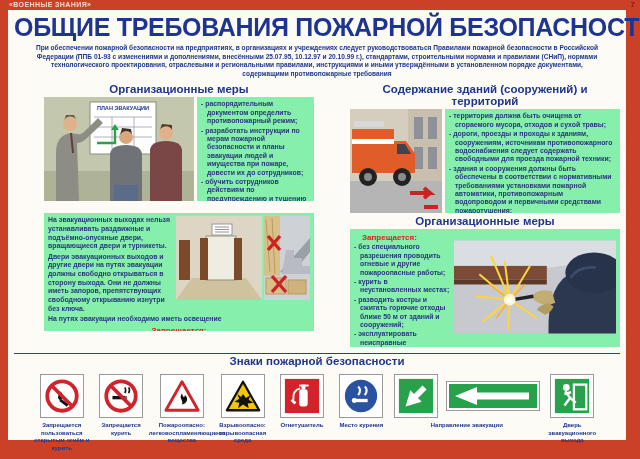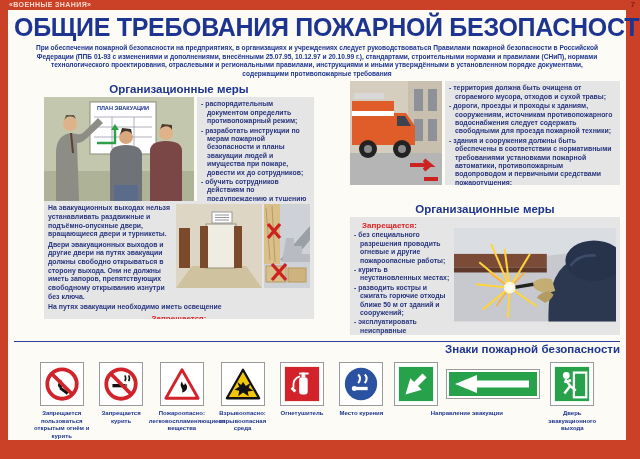--- a/index.html
+++ b/index.html
@@ -7,33 +7,33 @@
   .poster{position:relative;width:640px;height:459px;background:#cb4127;}
   .masthead{position:absolute;top:1px;left:9px;color:#f6d9cf;font-size:7px;font-weight:bold;letter-spacing:.4px;}
   .pagenum{position:absolute;top:0;right:5px;color:#7e1e0f;font-size:8px;font-weight:bold;}
   .panel{position:absolute;left:8px;top:10px;width:618px;height:430px;background:#fcfbf5;padding:2px 6px;box-sizing:border-box;}
   .title{margin:1px 0 2px 0;text-align:center;color:#1d3590;font-size:25px;font-weight:800;letter-spacing:-.3px;white-space:nowrap;}
   .subtitle{margin:0 auto 3px auto;width:94%;text-align:center;color:#1d3590;font-size:6.6px;font-weight:bold;line-height:1.3;}
   .cols{display:flex;gap:6px;}
   .col{width:300px;box-sizing:border-box;padding-left:30px;}
   h2.sec{margin:2px 0 2px 0;text-align:center;color:#1d3590;font-size:11.5px;font-weight:bold;}
   .rowflex{display:flex;gap:3px;height:104px;overflow:hidden;}
-  .beige{background:#e5e5e5;}
+  .beige{background:#86efac;}
   ul.req{list-style:none;margin:0;padding:3px 4px;color:#27357f;font-size:6.9px;font-weight:bold;line-height:1.22;}
   ul.req li{padding-left:6px;text-indent:-6px;margin-bottom:1px;}
   ul.req li::before{content:"- ";}
   .blk2{height:118px;overflow:hidden;box-sizing:border-box;padding:3px 4px;}
   .blk2 p{margin:0 0 2px 0;color:#27357f;font-size:6.9px;font-weight:bold;line-height:1.25;}
   .prohibit{margin:1px 0;text-align:center;color:#e01f1f;font-size:8px;font-weight:bold;}
   .floatimg{float:right;margin:0 0 2px 4px;}
   .r2flex{display:flex;gap:4px;height:118px;overflow:hidden;box-sizing:border-box;padding:3px 4px;}
   .r2left{width:96px;flex:0 0 auto;}
   .r2left .prohibit{text-align:left;padding-left:8px;}
   .signs-hr{border:0;border-top:1.6px solid #2b3f9e;margin:6px 0 1px 0;}
-  h2.signs-title{margin:0 0 4px 0;text-align:right;color:#1d3590;font-size:11.5px;font-weight:bold;}
+  h2.signs-title{margin:0 0 4px 0;text-align:center;color:#1d3590;font-size:11.5px;font-weight:bold;}
   .signs-row{display:flex;justify-content:space-between;align-items:flex-start;padding:2px 18px 0 18px;}
   .sign-group{display:flex;flex-direction:column;align-items:center;width:62px;}
   .sign-group.wide{width:158px;}
   .tiles{display:flex;gap:8px;align-items:center;height:46px;}
   .tile{width:44px;height:44px;background:#fff;border:1px solid #9a9a9a;display:flex;align-items:center;justify-content:center;box-sizing:border-box;}
   .tile.long{width:94px;height:30px;}
   .caption{margin-top:3px;text-align:center;color:#1d3590;font-size:6px;font-weight:bold;line-height:1.25;max-width:66px;}
   svg{display:block;}
 </style>
 </head>
@@ -80,20 +80,21 @@
               <li>разработать инструкции по мерам пожарной безопасности и планы эвакуации людей и имущества при пожаре, довести их до сотрудников;</li>
               <li>обучить сотрудников действиям по предупреждению и тушению пожаров;</li>
               <li>создать пожарно-техническую комиссию и добровольную пожарную дружину (ДПД);</li>
 
             </ul>
           </div>
         </div>
       </div>
 
       <div class="col">
+        <h2 class="sec">Содержание зданий (сооружений) и территорий</h2>
         <div class="rowflex">
           <svg width="92" height="104" viewBox="0 0 92 104">
             <rect width="92" height="104" fill="#d5cdbd"></rect>
             <rect x="58" y="0" width="34" height="74" fill="#c9bfae"></rect>
             <rect x="64" y="8" width="9" height="22" fill="#8e9298"></rect>
             <rect x="78" y="8" width="9" height="22" fill="#8e9298"></rect>
             <rect x="64" y="38" width="9" height="22" fill="#8e9298"></rect>
             <rect x="78" y="38" width="9" height="22" fill="#8e9298"></rect>
             <rect y="72" width="92" height="32" fill="#b5b5b5"></rect>
 

